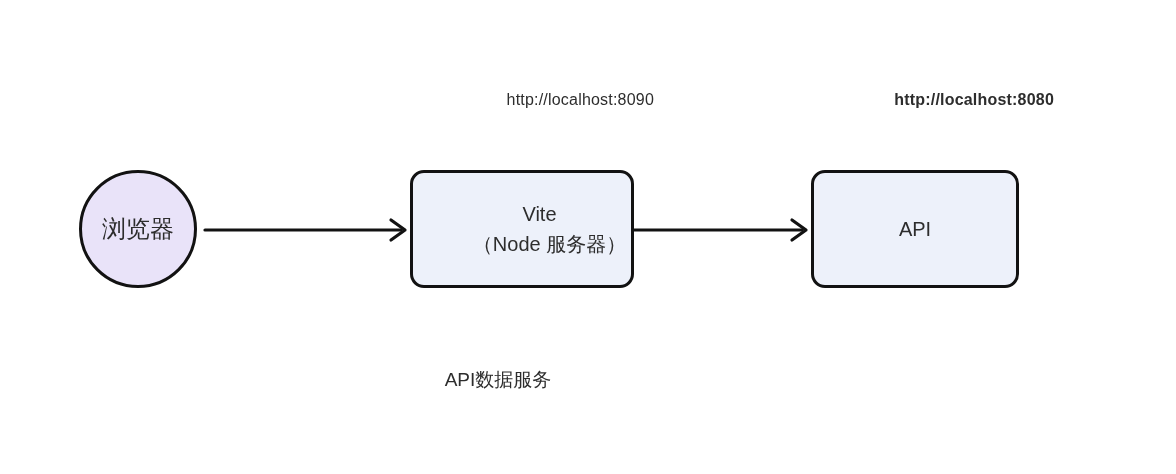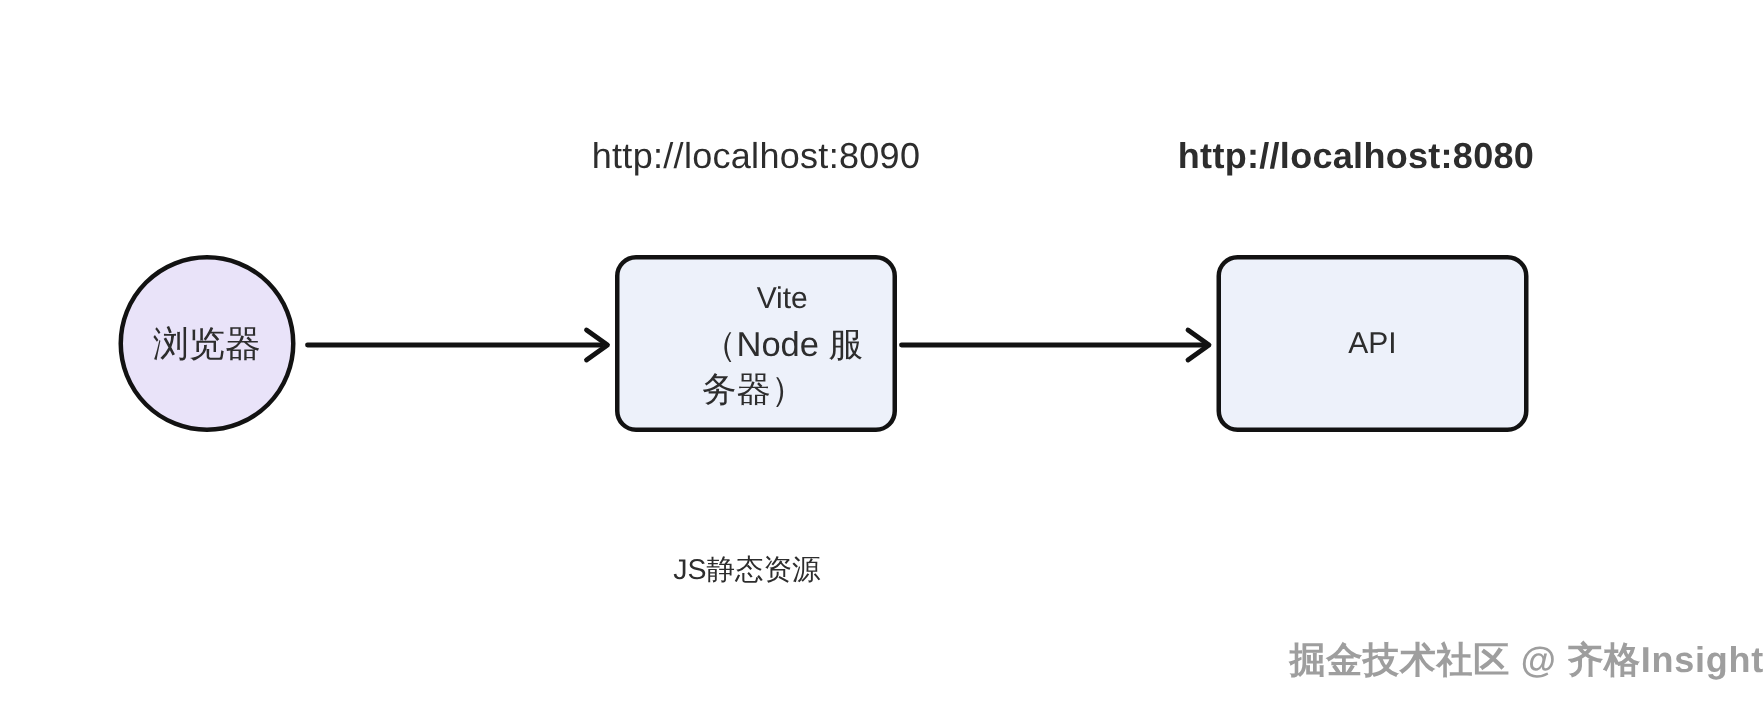--- a/index.html
+++ b/index.html
@@ -40,30 +40,30 @@
   }
   .node-box {
     top: 170px;
     height: 118px;
     border: 3px solid #121212;
     border-radius: 14px;
     background: #edf1fa;
     font-size: 19px;
     line-height: 30px;
   }
-  .node-vite { left: 410px; width: 188px; padding-left: 35px; }
+  .node-vite { left: 410px; width: 224px; padding-left: 35px; }
   .node-api  { left: 811px; width: 208px; }
   .box-title { font-size: 20px; }
-  .box-subtitle { font-size: 23px; margin-left: 20px; }
+  .box-subtitle { font-size: 20px; margin-left: 20px; }
   .url-label {
     position: absolute;
     top: 91px;
     width: 300px;
-    text-align: center;
-    font-size: 24px;
+    text-align: right;
+    font-size: 16px;
     color: #2d2d2d;
     letter-spacing: 0.2px;
   }
   .url-vite { left: 354px; }
   .url-api  { left: 754px; font-weight: bold; }
   .caption-label {
     position: absolute;
     top: 367px;
     width: 300px;
     text-align: center;
@@ -111,17 +111,16 @@
 
   <div class="node node-box node-vite">
     <div class="box-title">Vite</div>
     <div class="box-subtitle">（Node 服务器）</div>
   </div>
 
   <div class="node node-box node-api">
     <div class="box-title">API</div>
   </div>
 
-  <div class="caption-label caption-vite">JS静态资源</div>
+  <div class="caption-label caption-vite">API数据服务</div>
 
-  <div class="watermark">掘金技术社区 @ 齐格Insight</div>
 
 </div>
 
 </body></html>

